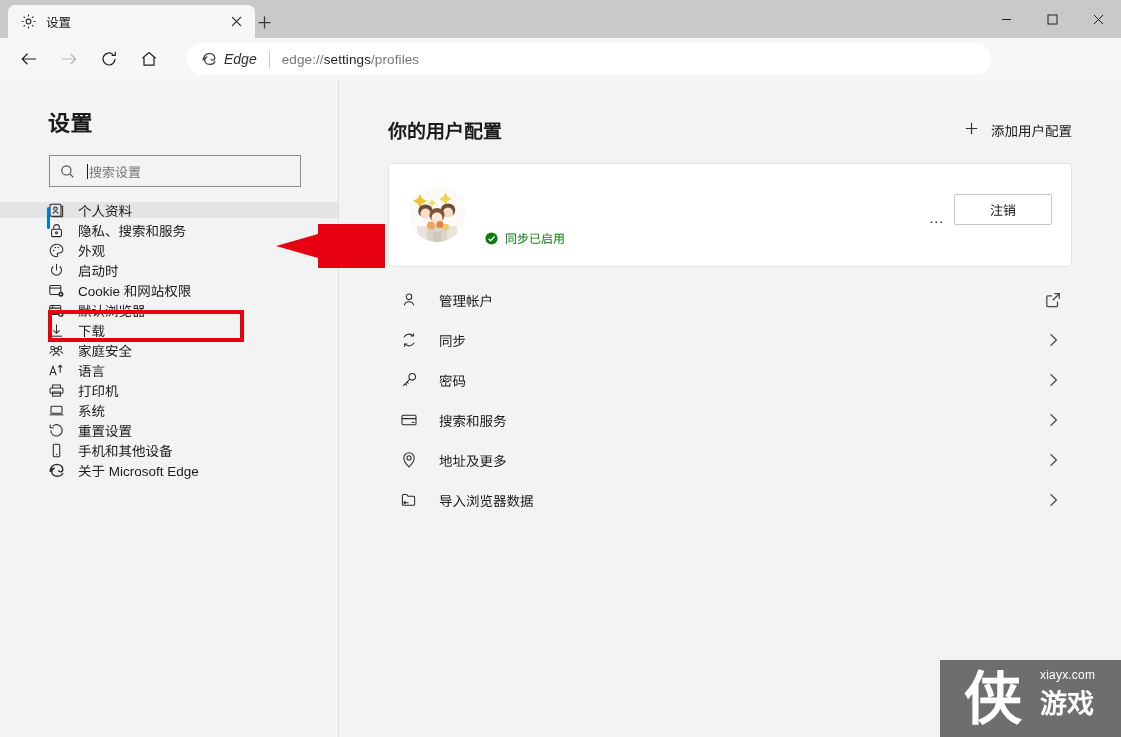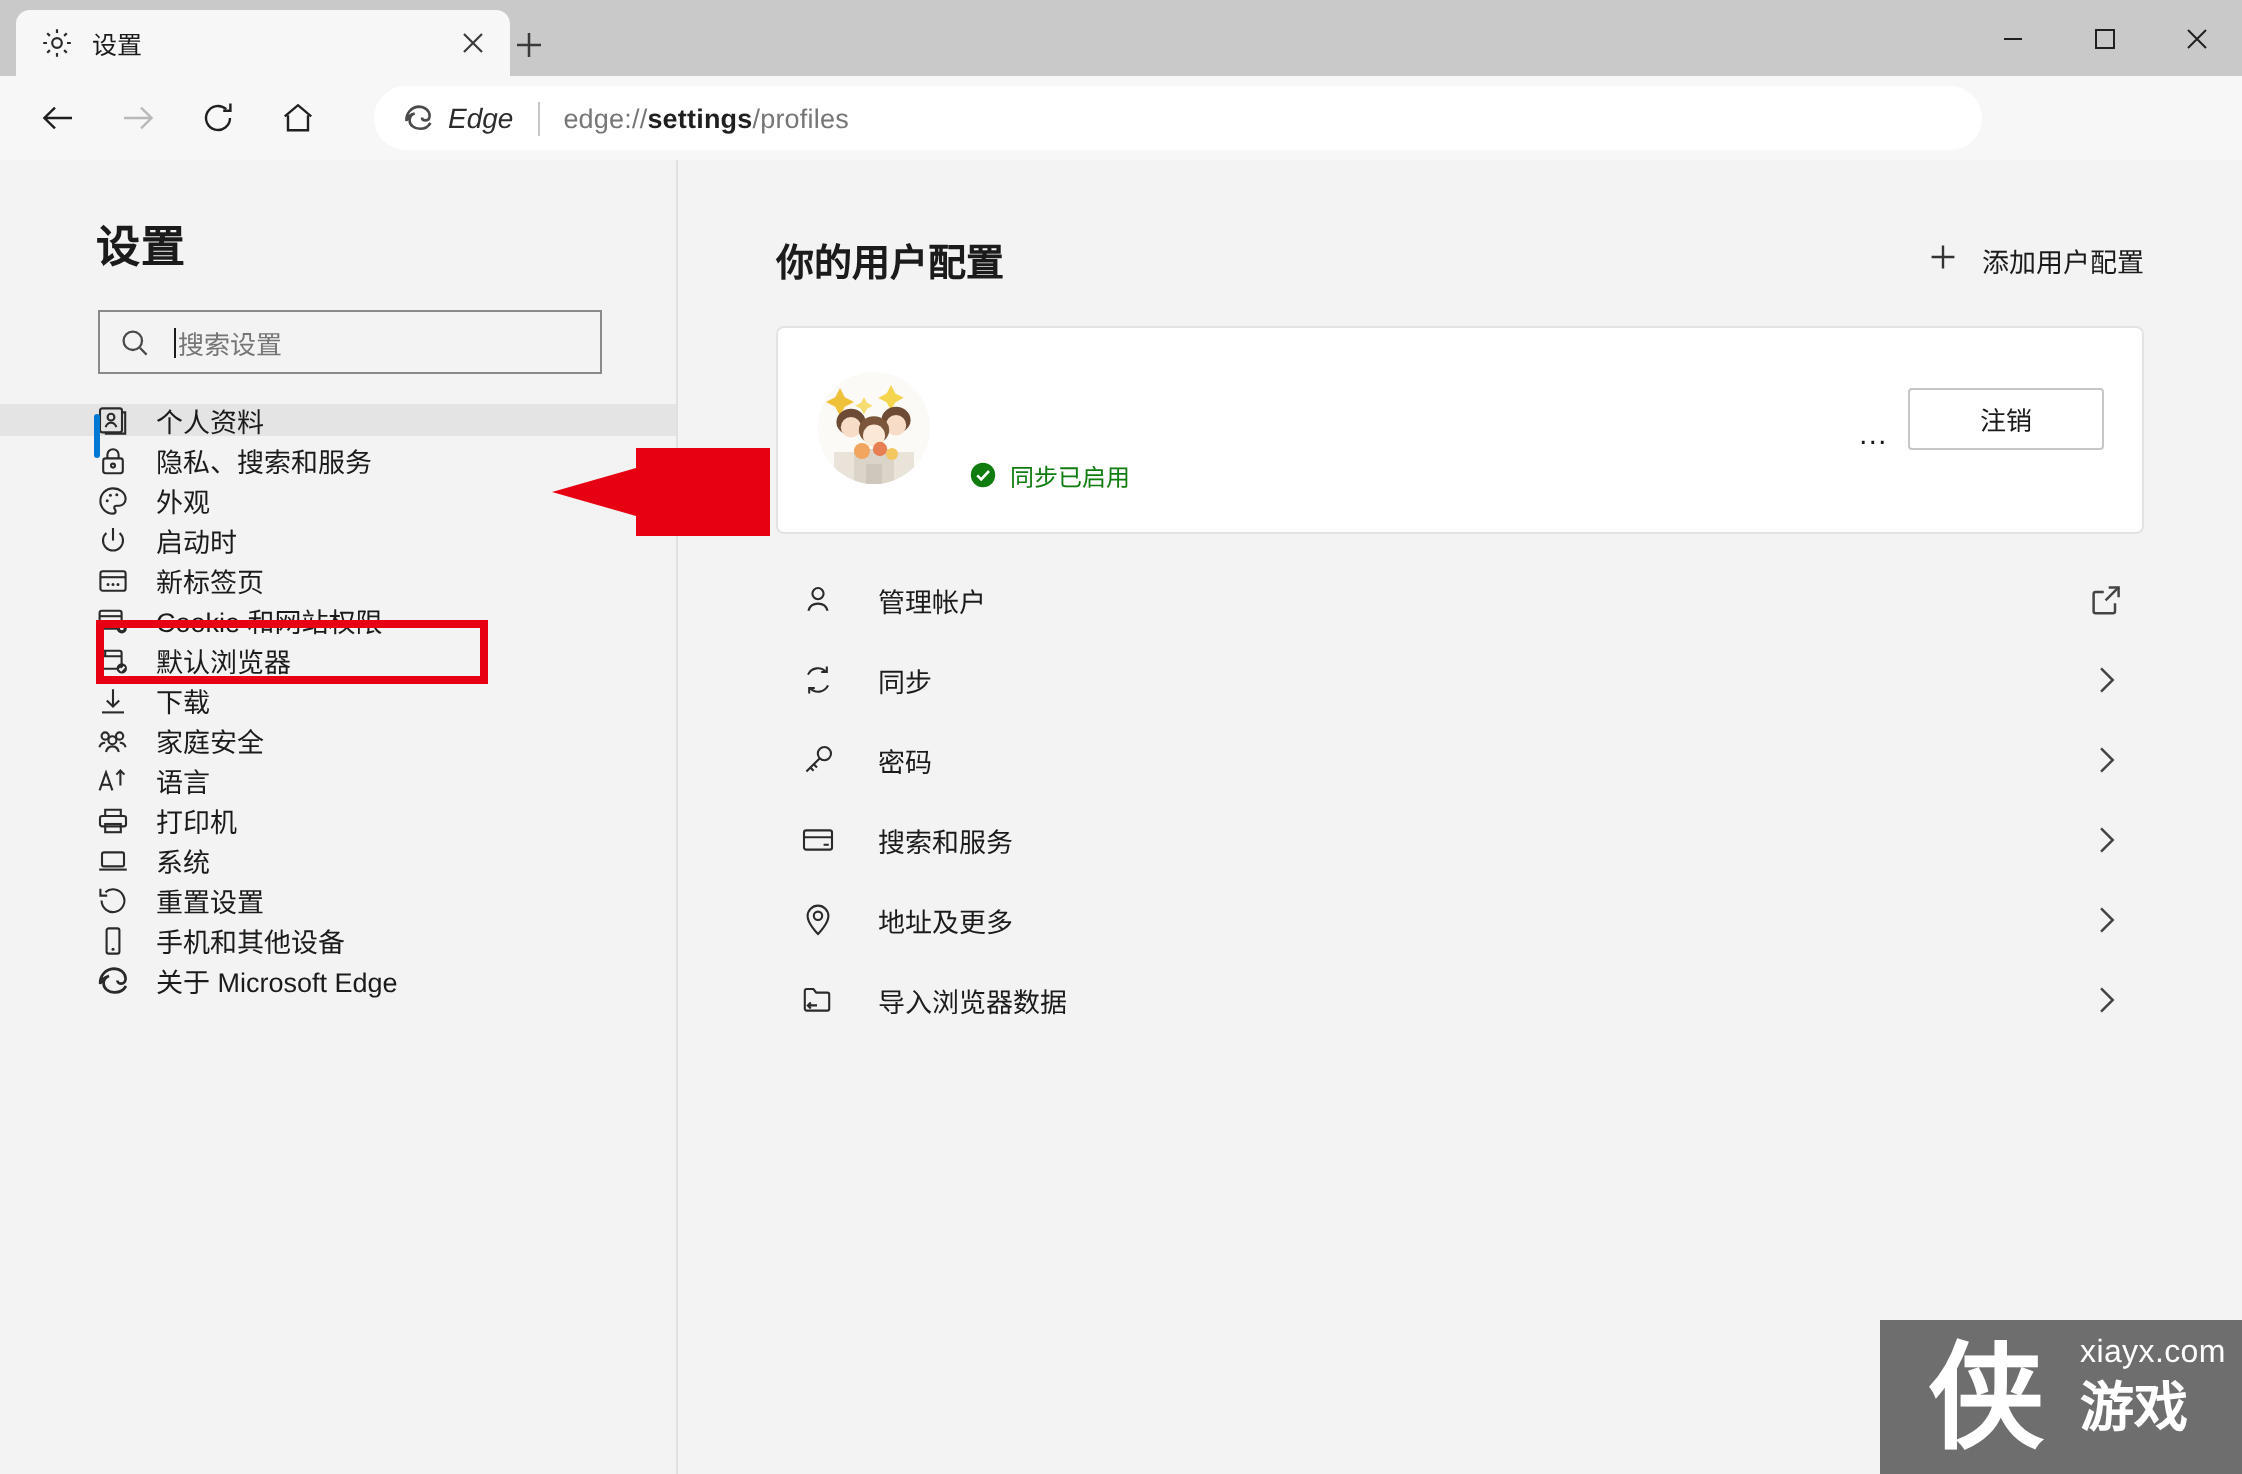--- a/index.html
+++ b/index.html
@@ -64,21 +64,21 @@
   .omnibox {
     position: absolute; left: 187px; top: 5px; width: 804px; height: 32px;
     background: #ffffff; border-radius: 16px;
     display: flex; align-items: center; padding: 0 10px 0 14px;
   }
   .edge-badge { display: flex; align-items: center; flex: 0 0 auto; }
   .edge-badge .edge-glyph { width: 16px; height: 16px; color: #4a4a4a; }
   .edge-badge .edge-text { font-size: 14px; color: #2c2c2c; margin-left: 7px; font-style: italic; }
   .omnibox .vsep { width: 1px; height: 17px; background: #c6c6c6; margin: 0 12px; }
   .url { font-size: 13.5px; color: #767676; white-space: nowrap; letter-spacing: .1px; }
-  .url b { color: #1f1f1f; font-weight: 700; }
+  .url b { color: #1f1f1f; font-weight: 400; }
   .fav-star {
     position: absolute; left: 983px; top: 46px; width: 28px; height: 28px;
     display: flex; align-items: center; justify-content: center; color: #1f1f1f;
   }
   .avatar-btn {
     position: absolute; left: 1031px; top: 45px; width: 30px; height: 30px;
     border-radius: 50%; overflow: hidden;
   }
   .dots-btn {
     position: absolute; left: 1082px; top: 46px; width: 28px; height: 28px;
@@ -174,21 +174,21 @@
     position: absolute; left: 940px; top: 660px; width: 181px; height: 77px;
     background: #6e6e6e;
   }
   .xiayx-char {
     position: absolute; left: 8px; top: 4px; width: 90px; height: 70px;
     color: #ffffff; font-size: 58px; font-weight: bold; line-height: 70px; text-align: center;
     font-family: "DejaVu Sans", "Liberation Sans", sans-serif;
   }
   .xiayx-url {
     position: absolute; left: 100px; top: 8px;
-    color: #ffffff; font-size: 16px; letter-spacing: .2px;
+    color: #ffffff; font-size: 12px; letter-spacing: .2px;
   }
   .xiayx-sub {
     position: absolute; left: 100px; top: 30px;
     color: #ffffff; font-size: 27px; font-weight: bold; line-height: 1.1;
   }
 </style>
 </head>
 <body>
 
 <div id="root">
@@ -354,30 +354,20 @@
         <div class="navitem">
           <span class="ico">
             <svg viewBox="0 0 17 17" fill="none" stroke="currentColor" stroke-width="1.05">
               <path d="M5.2 4.5a5 5 0 1 0 6.6 0"></path>
                 <path d="M8.5 2v6.3"></path>
             </svg>
           </span>
           <span class="lbl">启动时</span>
         </div>
 
-        <div class="navitem">
-          <span class="ico">
-            <svg viewBox="0 0 17 17" fill="none" stroke="currentColor" stroke-width="1.05">
-              <rect x="2.2" y="3.6" width="12.6" height="9.8" rx="1.2"></rect>
-              <path d="M2.2 6.6h12.6"></path>
-              <path d="M6 10.2h.01M8.5 10.2h.01M11 10.2h.01" stroke-width="1.5" stroke-linecap="round"></path>
-            </svg>
-          </span>
-          <span class="lbl">新标签页</span>
-        </div>
 
         <div class="navitem">
           <span class="ico">
             <svg viewBox="0 0 17 17" fill="none" stroke="currentColor" stroke-width="1.05">
               <rect x="1.8" y="3.4" width="11" height="9" rx="1.1"></rect>
               <path d="M1.8 6.1h11"></path>
               <circle cx="12.9" cy="12.2" r="2.5" fill="currentColor" stroke="none"></circle>
               <circle cx="12.9" cy="12.2" r=".9" fill="#f3f3f3" stroke="none"></circle>
             </svg>
           </span>

